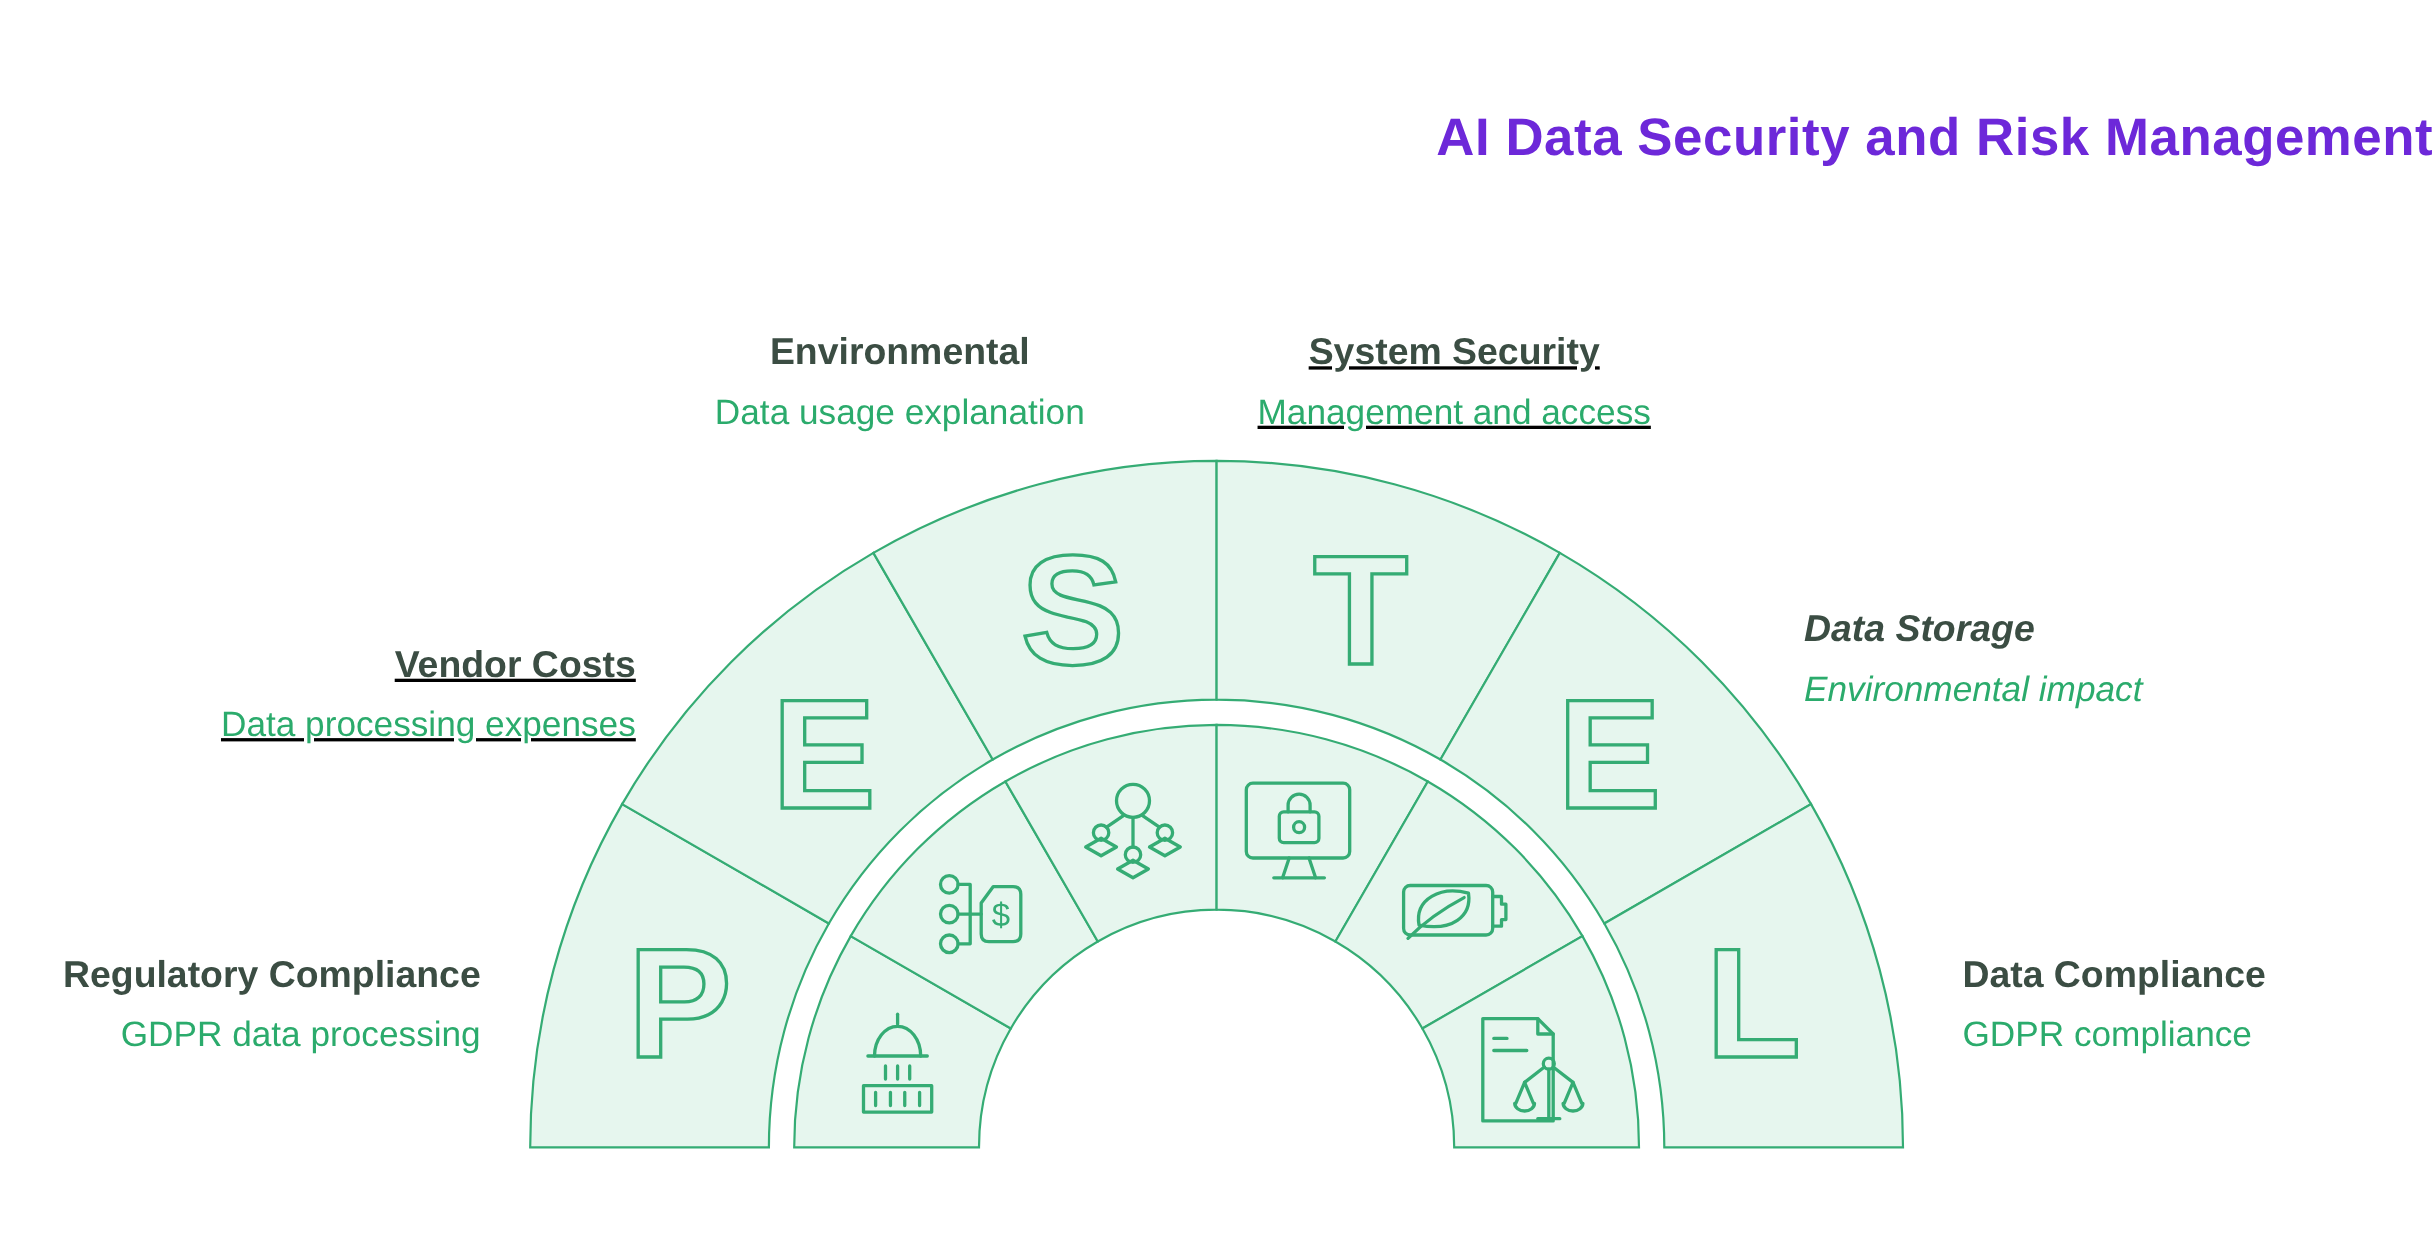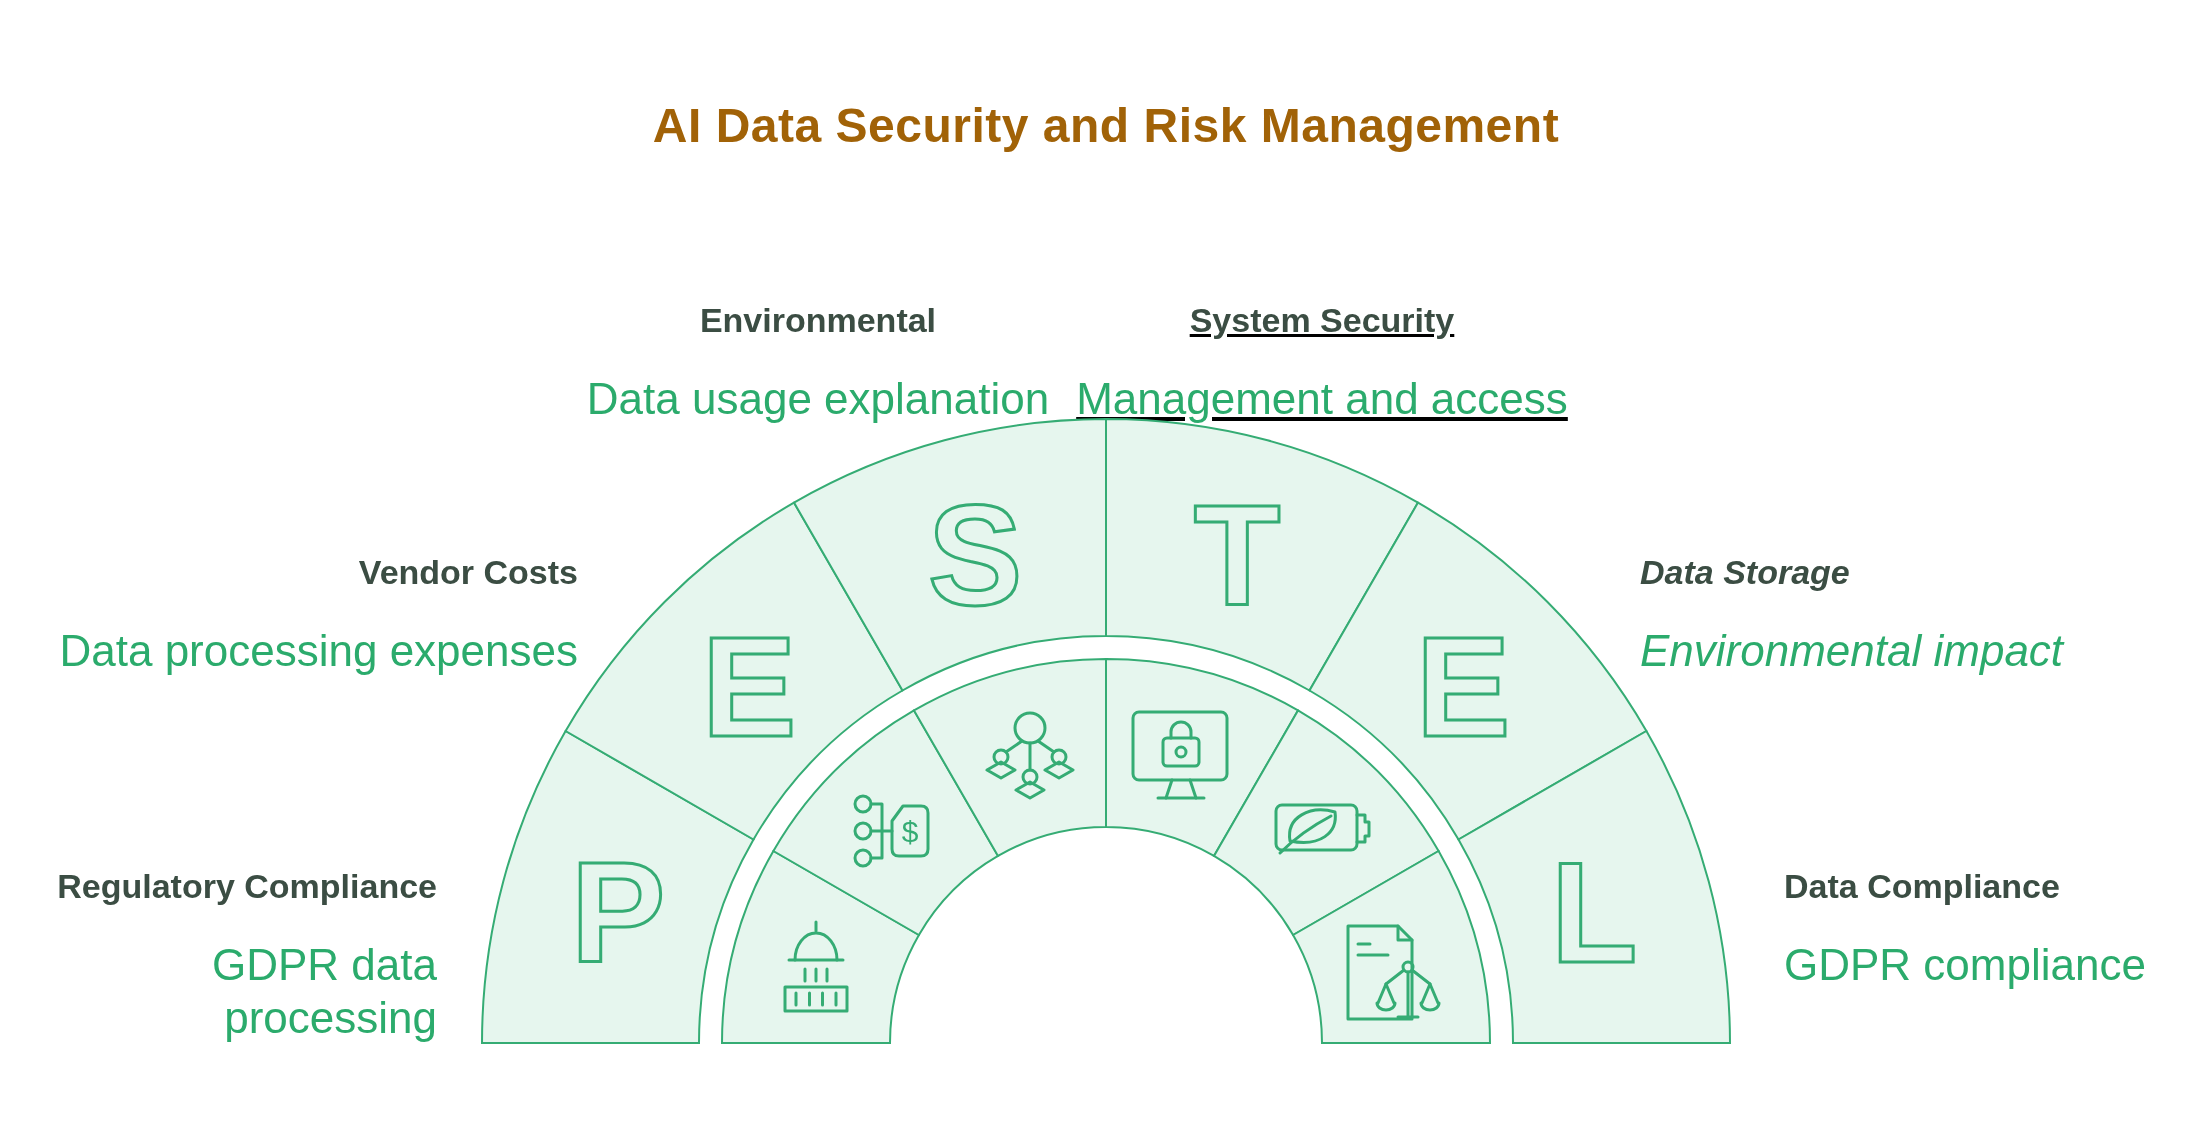--- a/index.html
+++ b/index.html
@@ -6,39 +6,39 @@
   .stage{
     position:relative;
     width:2212px;height:1140px;
     background:#ffffff;
     overflow:hidden;
     font-family:"Liberation Sans",sans-serif;
   }
   .page-title{
     position:absolute;
     left:0;right:0;top:98px;
-    text-align:center;
+    text-align:right;
     font-size:48px;
     font-weight:bold;
-    color:#a16207;
+    color:#6d28d9;
     letter-spacing:0.5px;
   }
   .arch-svg{position:absolute;left:0;top:0;}
   .label{position:absolute;}
   .label .heading{
     font-size:34px;
     font-weight:bold;
     color:#3b4d43;
     line-height:1.2;
   }
   .label .desc{
-    font-size:44px;
+    font-size:32px;
     color:#2bab6c;
     line-height:1.2;
-    margin-top:32px;
+    margin-top:14px;
   }
   .label.center{transform:translateX(-50%);text-align:center;}
   .label.right{text-align:right;}
   .label.left{text-align:left;}
   .seg{fill:#e6f6ee;stroke:#35ac74;stroke-width:2;}
   .seg-letter{
     font-family:"Liberation Sans",sans-serif;
     font-size:142px;
     font-weight:bold;
     fill:none;
@@ -64,21 +64,21 @@
   <div class="label center" style="left:818px;top:300px;">
     <div class="heading">Environmental</div>
     <div class="desc">Data usage explanation</div>
   </div>
 
   <div class="label center" style="left:1322px;top:300px;text-decoration:underline;">
     <div class="heading">System Security</div>
     <div class="desc">Management and access</div>
   </div>
 
-  <div class="label right" style="right:1634px;top:552px;">
+  <div class="label right" style="right:1634px;top:584px;text-decoration:underline;">
     <div class="heading">Vendor Costs</div>
     <div class="desc">Data processing expenses</div>
   </div>
 
   <div class="label left" style="left:1640px;top:552px;font-style:italic;">
     <div class="heading">Data Storage</div>
     <div class="desc">Environmental impact</div>
   </div>
 
   <div class="label right" style="right:1775px;top:866px;">

